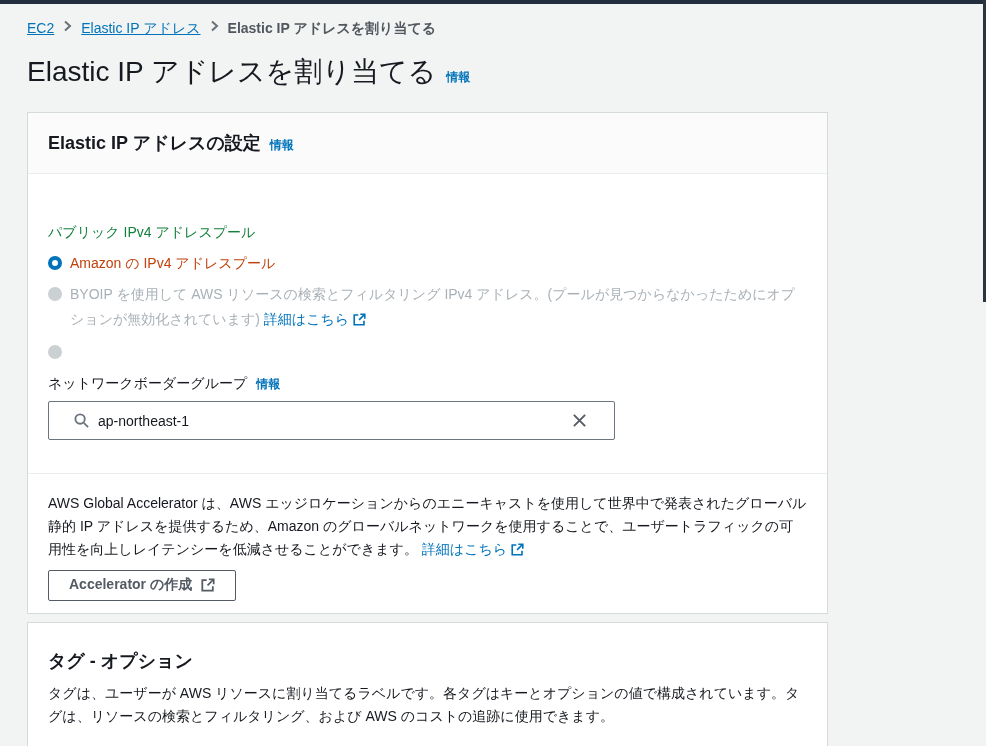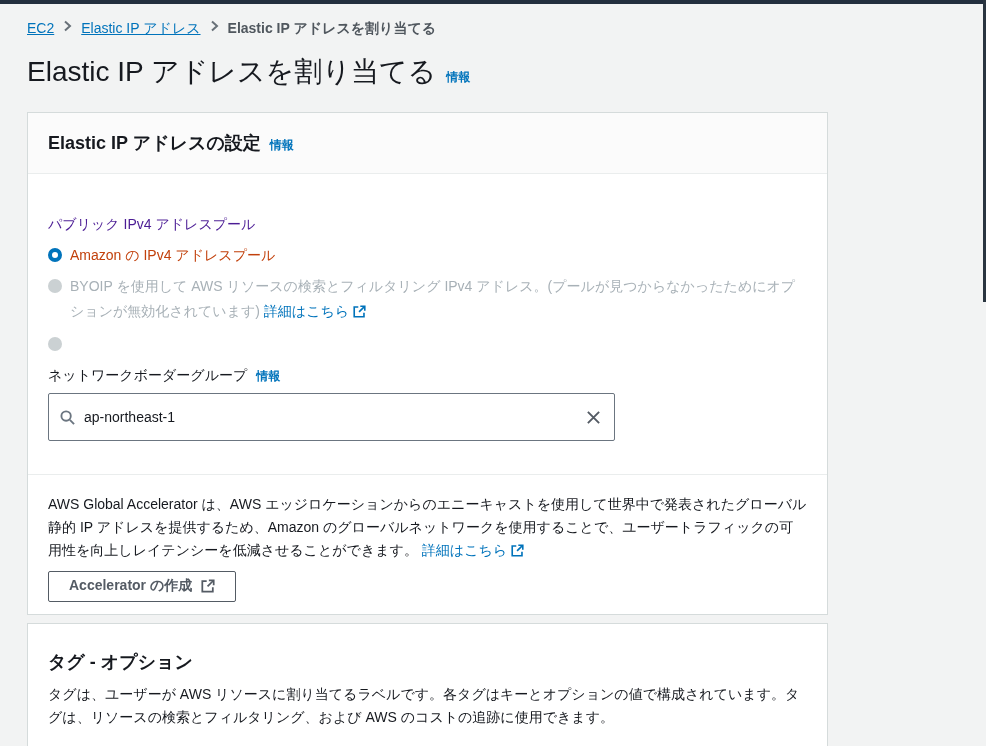--- a/index.html
+++ b/index.html
@@ -29,39 +29,39 @@
   
   .card { background: #fff; border: 1px solid #d5dbdb; width: 801px; }
   .card-1 { margin-top: 24px; }
   .card-header {
     padding: 18px 20px; background: #fbfbfb; border-bottom: 1px solid #eaeded;
     display: flex; align-items: baseline; gap: 9px;
   }
   .card-title { font-size: 18px; font-weight: bold; color: #16191f; }
   .card-body { padding: 20px 20px 12px; }
 
-  .field-label { font-size: 14px; color: #4c1d95; margin-top: 22px; }
+  .field-label { font-size: 14px; color: #15803d; margin-top: 30px; }
   .radio-group { margin-top: 9px; }
   .radio-row { display: flex; gap: 8px; margin-top: 6px; font-size: 14px; line-height: 25px; }
   .radio-circle { width: 14px; height: 14px; border-radius: 50%; flex: none; margin-top: 5px; }
   .radio-circle.selected { border: 4.5px solid #0073bb; background: #fff; }
   .radio-circle.disabled { background: #cbd1d3; }
   .radio-label { color: #c2410c; }
   .radio-label.disabled { color: #a8b1b7; }
   .radio-row:nth-child(2) .radio-label { max-width: 732px; }
   .radio-row:nth-child(3) .radio-label { max-width: 552px; }
   .inline-link { color: #0073bb; cursor: pointer; text-decoration: none; white-space: nowrap; }
   .ext-icon { display: inline-block; vertical-align: -2px; margin-left: 4px; }
 
   .nbg-label-row { margin-top: 16px; display: flex; align-items: baseline; gap: 9px; font-size: 14px; }
 
   .search-box {
-    margin-top: 8px; width: 567px; height: 48px; background: #fff;
+    margin-top: 8px; width: 567px; height: 39px; background: #fff;
     border: 1px solid #6b7580; border-radius: 2px;
-    display: flex; align-items: center; padding: 0 11px; gap: 9px;
+    display: flex; align-items: center; padding: 0 25px; gap: 9px;
   }
   .search-box input {
     border: none; outline: none; flex: 1; font-size: 14px; color: #16191f;
     font-family: "Liberation Sans", "DejaVu Sans", sans-serif; background: transparent;
   }
   .clear-btn { background: none; border: none; cursor: pointer; padding: 2px; display: flex; }
 
   .divider { height: 1px; background: #eaeded; margin: 33px -20px 0 -20px; }
 
   .global-section { margin-top: 18px; }

